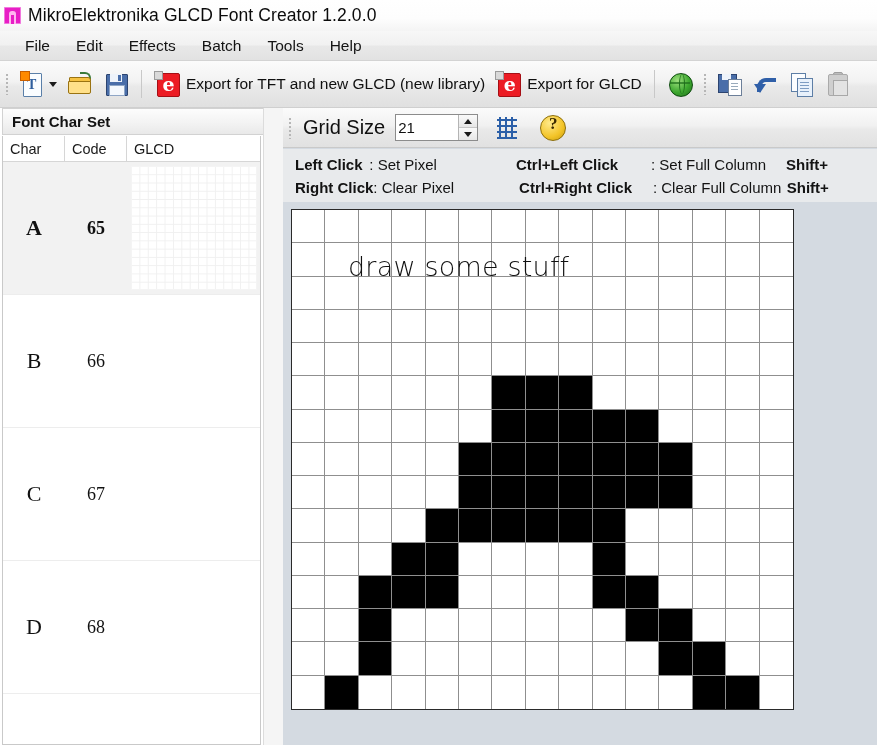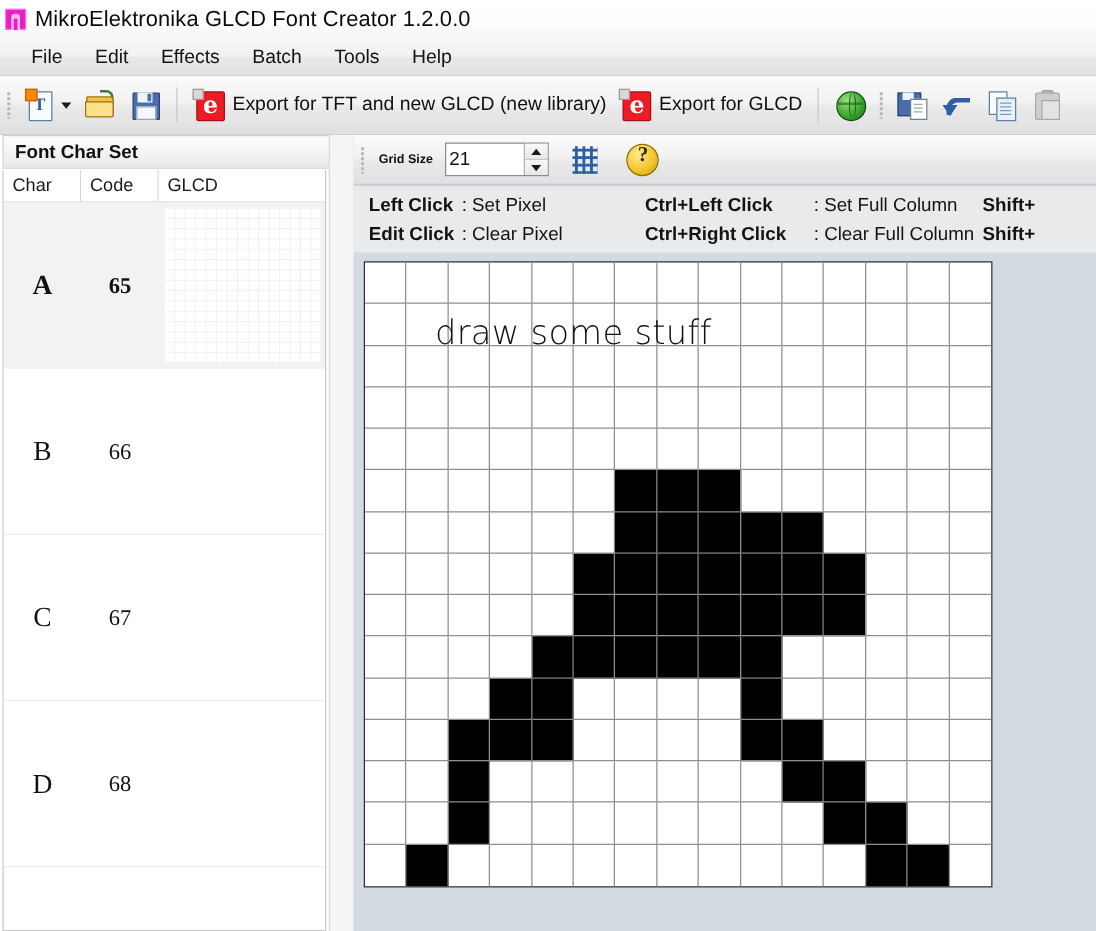--- a/index.html
+++ b/index.html
@@ -207,21 +207,21 @@
   .right-area {
     position: absolute; left: 283px; top: 108px; width: 594px; height: 637px;
     background: #d4dae1;
   }
   .grid-toolbar {
     position: absolute; left: 0; top: 0; width: 594px; height: 40px;
     background: linear-gradient(to bottom, #fbfbfb 0%, #f1f1f1 45%, #e9e9e9 55%, #e1e1e1 100%);
     border-bottom: 1px solid #c9c9c9;
     display: flex; align-items: center; box-sizing: border-box;
   }
-  .gt-label { font-size: 10px; font-weight: bold; color: #0f0f0f; margin: 0 10px 0 6px; }
+  .gt-label { font-size: 20px; font-weight: normal; color: #0f0f0f; margin: 0 10px 0 6px; }
   .spin-wrap { display: flex; align-items: center; height: 27px; border: 1px solid #8c8c8c;
     background: #ffffff; box-sizing: border-box; }
   .spin-input {
     width: 62px; height: 100%; border: none; outline: none; background: transparent;
     text-align: left; padding-right: 6px; box-sizing: border-box;
     font-family: "Liberation Sans", sans-serif; font-size: 15px; color: #111111;
   }
   .spin-btns { width: 19px; height: 100%; display: flex; flex-direction: column;
     border-left: 1px solid #b4b4b4; box-sizing: border-box; }
   .spin-btns div { flex: 1; display: flex; align-items: center; justify-content: center;
@@ -457,21 +457,21 @@
 
     <div class="hints">
       <div class="hint-row">
         <span class="hk h-c1">Left Click</span>
         <span class="hv h-c2">: Set Pixel</span>
         <span class="hk h-c3">Ctrl+Left Click</span>
         <span class="hv h-c4">: Set Full Column</span>
         <span class="hk h-c5">Shift+</span>
       </div>
       <div class="hint-row">
-        <span class="hk h-c1">Edit Click</span>
+        <span class="hk h-c1">Right Click</span>
         <span class="hv h-c2">: Clear Pixel</span>
         <span class="hk h-c3">Ctrl+Right Click</span>
         <span class="hv h-c4">: Clear Full Column</span>
         <span class="hk h-c5">Shift+</span>
       </div>
     </div>
 
     <div class="canvas-wrap">
       <div class="pixel-grid" id="pixel-grid">
           <div class="cell"></div>

